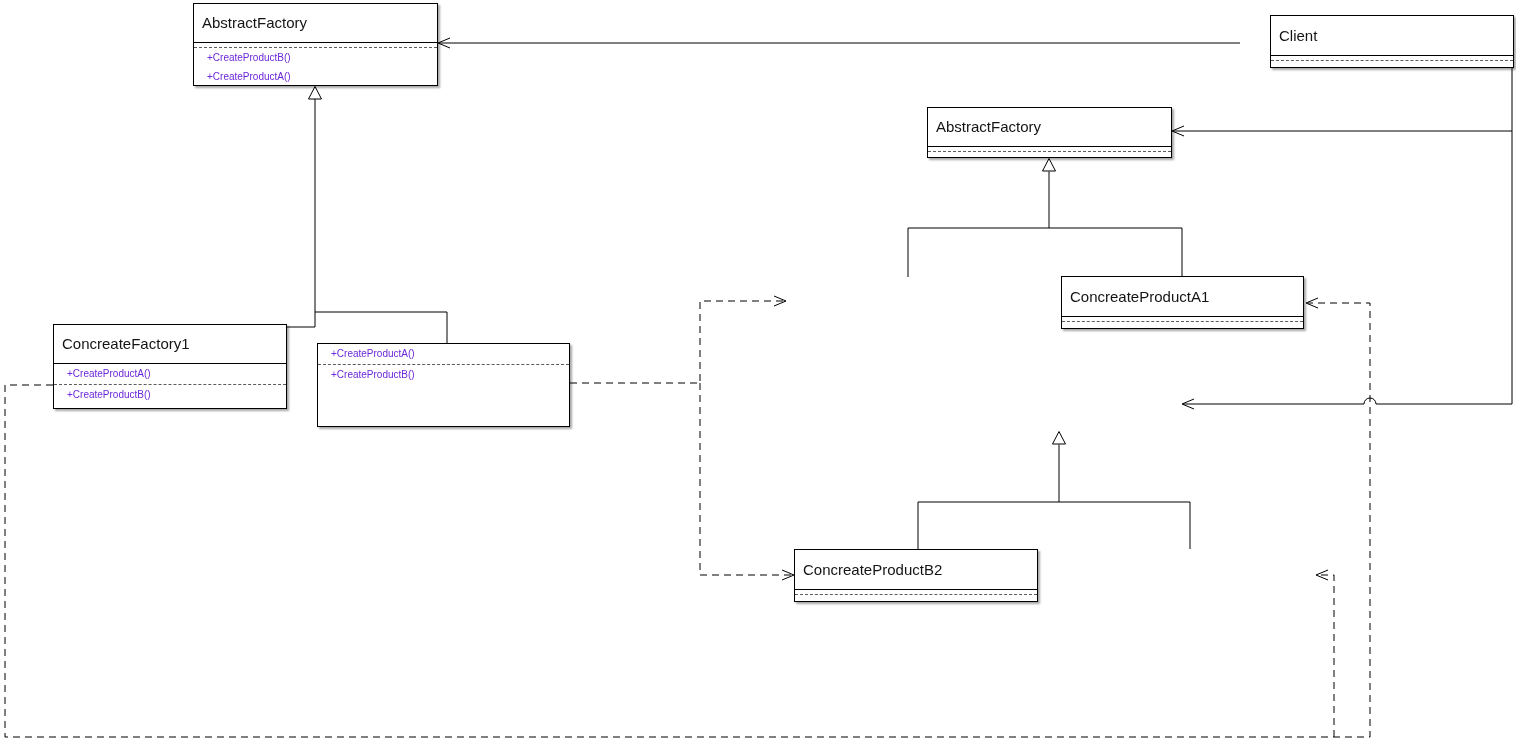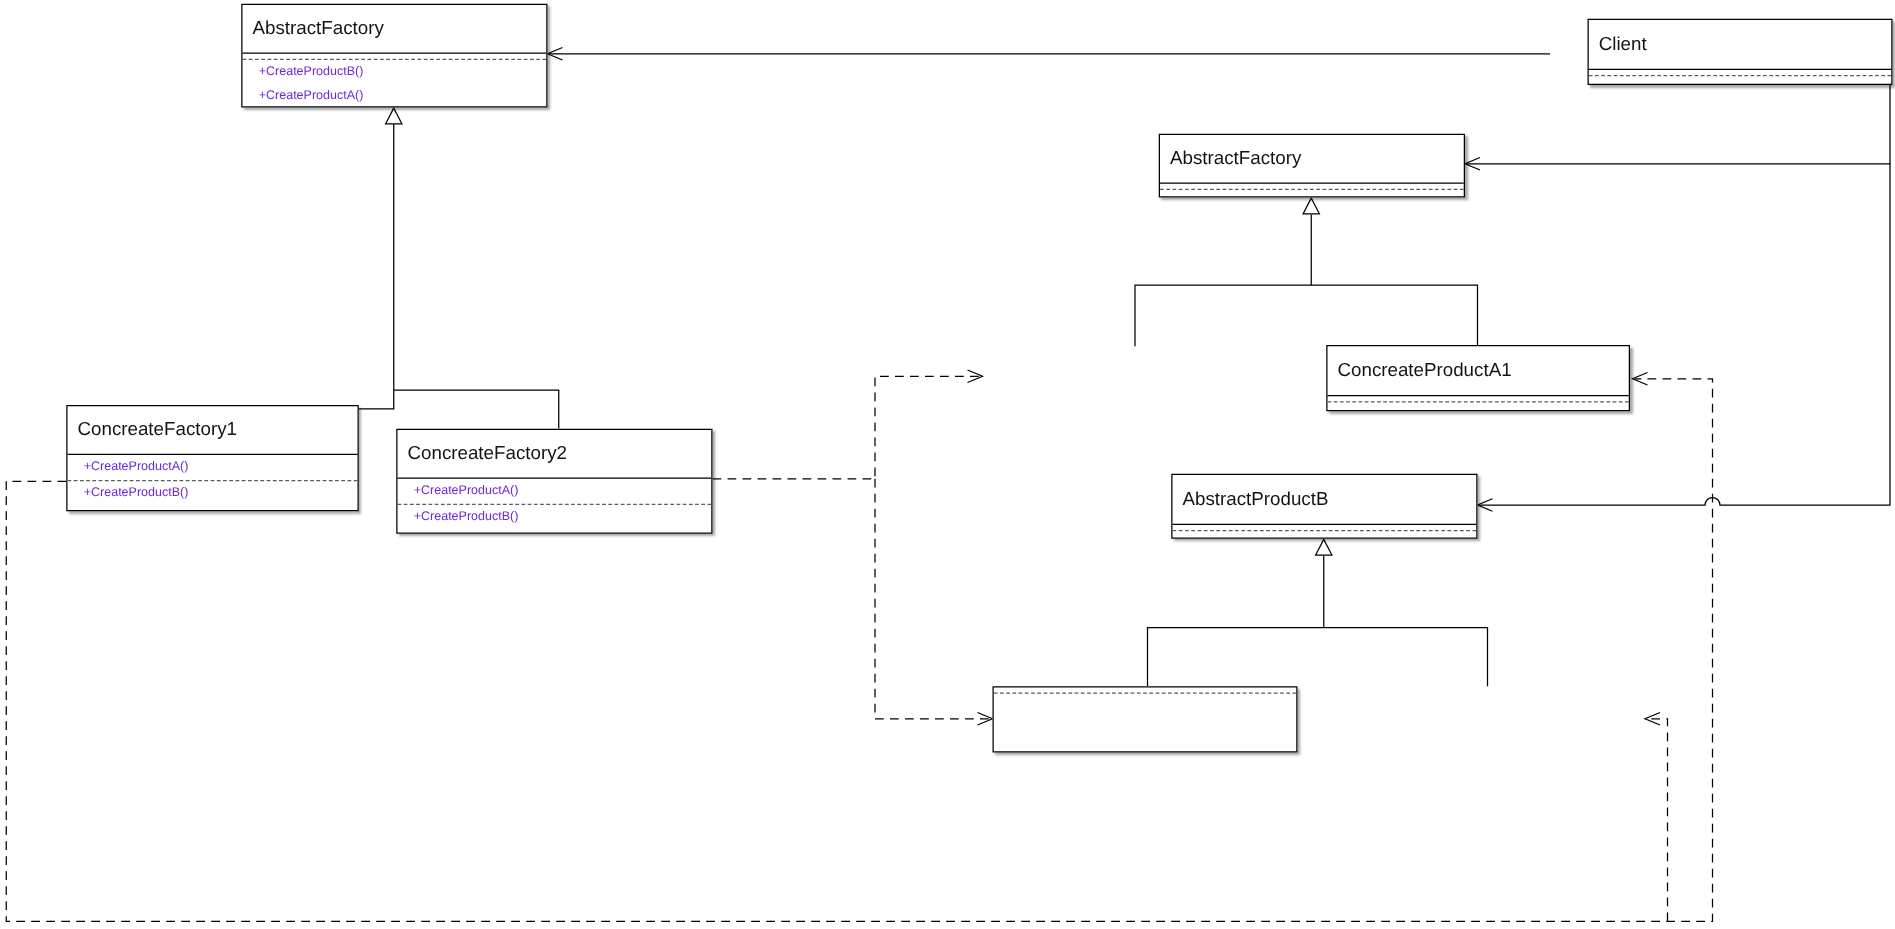--- a/index.html
+++ b/index.html
@@ -104,39 +104,34 @@
     <div class="dotline"></div>
   </div>
 
 
   <div class="uml-box" style="left:1061px;top:276px;width:243px;height:53px">
     <div class="uml-title title-40">ConcreateProductA1</div>
     <div class="gap4"></div>
     <div class="dotline"></div>
   </div>
 
-  <div class="uml-box" style="left:937px;top:379px;width:245px;height:52px">
-    <div class="uml-title title-40">AbstractProductB</div>
-    <div class="gap4"></div>
-    <div class="dotline"></div>
-  </div>
 
   <div class="uml-box" style="left:794px;top:549px;width:244px;height:53px">
+    <div class="uml-title title-40">ConcreateProductB2</div>
     <div class="gap4"></div>
     <div class="dotline"></div>
   </div>
 
 
   <div class="uml-box" style="left:53px;top:324px;width:234px;height:85px">
     <div class="uml-title">ConcreateFactory1</div>
     <div class="uml-method method-20">+CreateProductA()</div>
     <div class="dotline"></div>
     <div class="uml-method method-20">+CreateProductB()</div>
   </div>
 
   <div class="uml-box" style="left:317px;top:343px;width:253px;height:84px">
-    <div class="uml-title">ConcreateFactory2</div>
     <div class="uml-method method-20">+CreateProductA()</div>
     <div class="dotline"></div>
     <div class="uml-method method-20">+CreateProductB()</div>
   </div>
 
 </div>
 
 </body></html>

